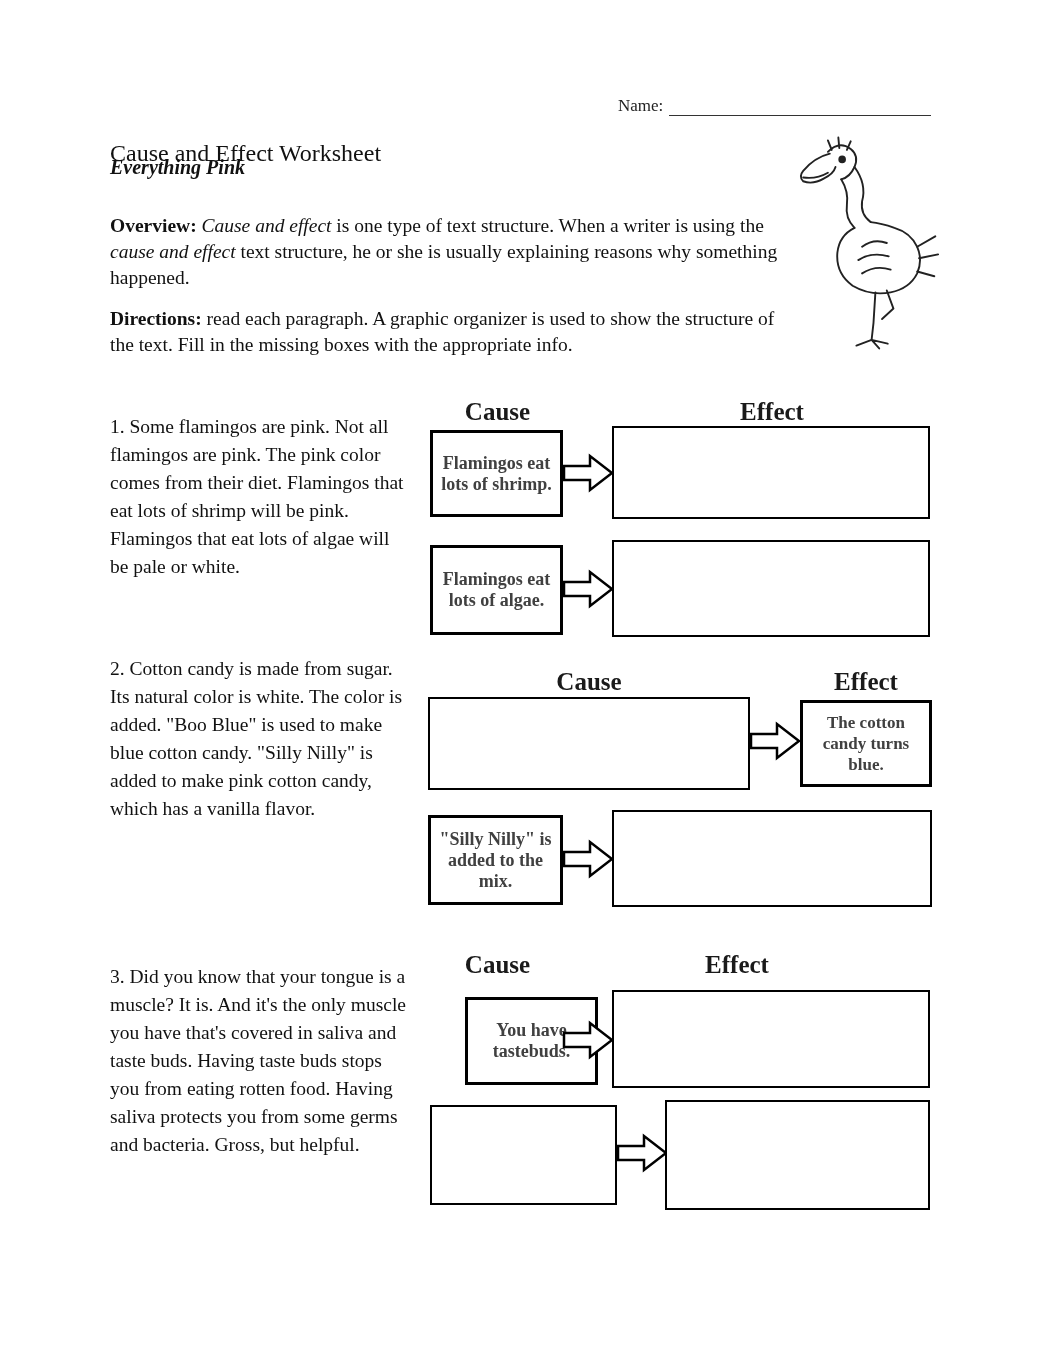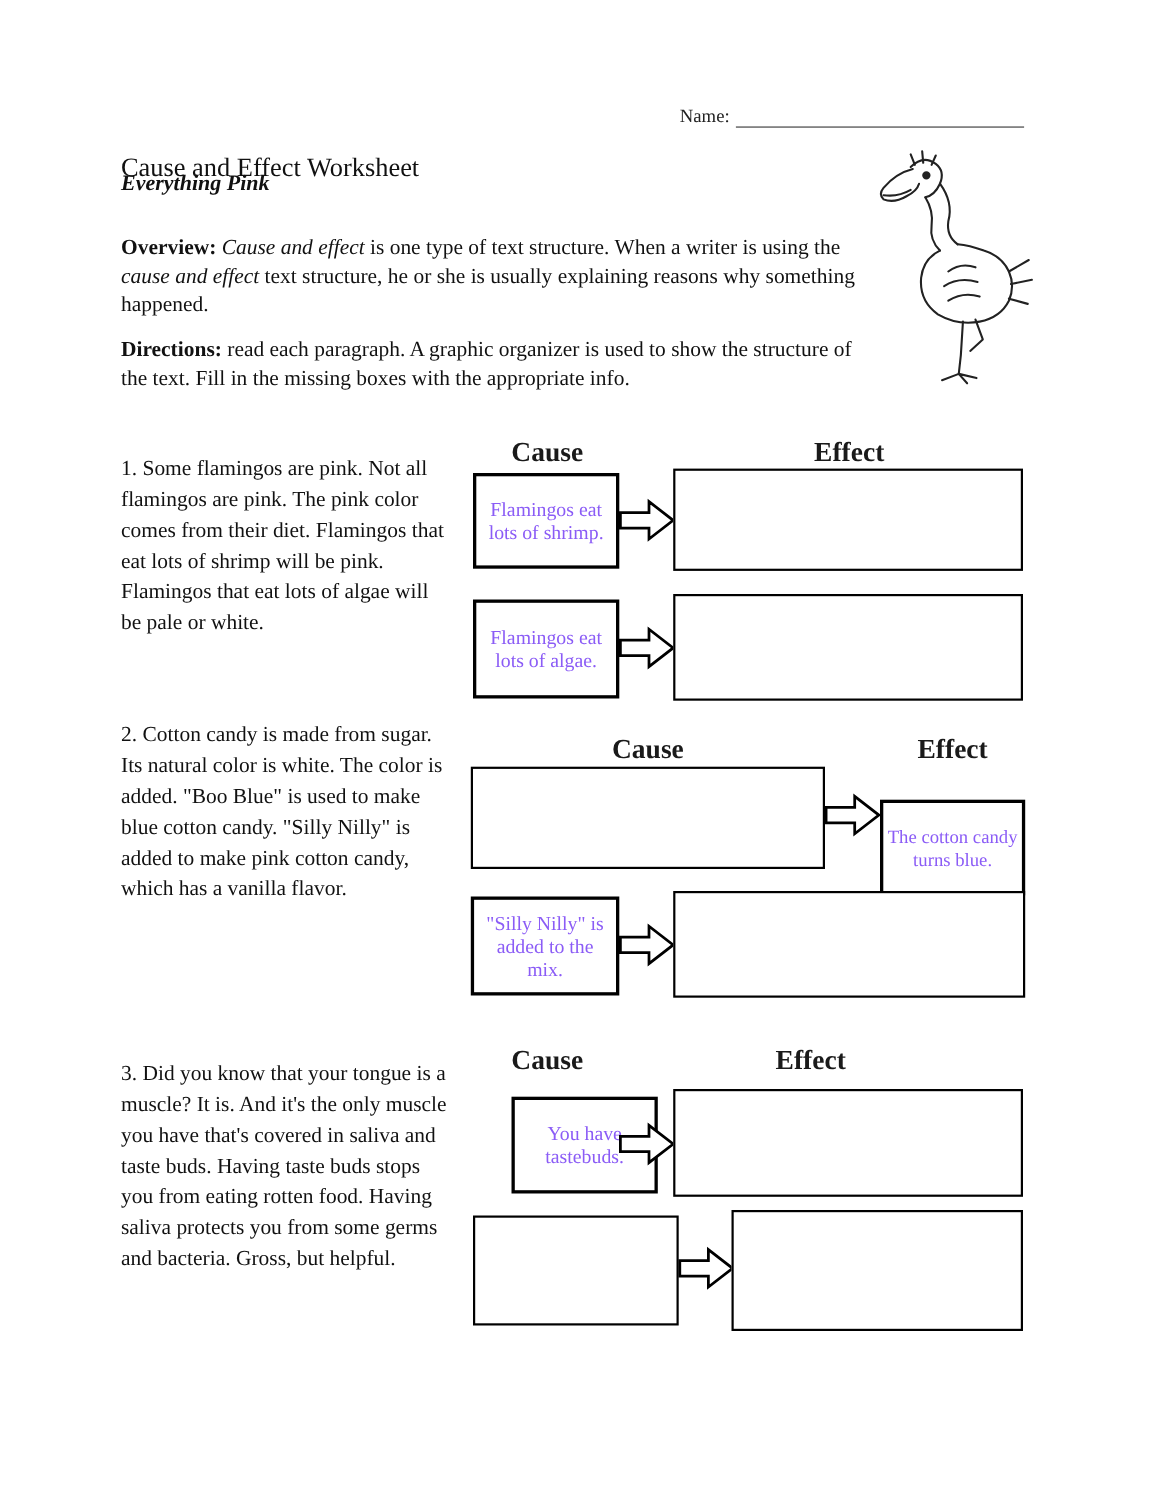--- a/index.html
+++ b/index.html
@@ -81,22 +81,22 @@
     box-sizing: border-box;
     background: #fff;
     display: flex;
     align-items: center;
     justify-content: center;
     text-align: center;
   }
   .box-small { border: 3px solid #000; }
   .box-large { border: 2.5px solid #000; }
   .box-text {
-    font-weight: normal;
-    color: #8b5cf6;
+    font-weight: bold;
+    color: #404040;
     font-size: 18px;
     line-height: 21px;
     padding: 2px 4px;
   }
   .box-text-sm { font-size: 17px; line-height: 21px; }
 
   .arrow-svg { display: block; }
 </style>
 </head>
 <body>
@@ -166,21 +166,21 @@
 
   <div class="abs org-header" style="left:428px; top:668px; width:322px;">Cause</div>
   <div class="abs org-header" style="left:800px; top:668px; width:132px;">Effect</div>
 
   <div class="abs org-box box-large" style="left:428px; top:697px; width:322px; height:93px;">
     <span class="box-text"></span>
   </div>
   <svg class="abs arrow-svg" style="left:749px; top:720px;" width="52" height="42" viewBox="0 0 52 42">
     <polygon points="2,14 28,14 28,4 50,21 28,38 28,28 2,28" fill="#fff" stroke="#000" stroke-width="2.5"></polygon>
   </svg>
-  <div class="abs org-box box-small" style="left:800px; top:700px; width:132px; height:87px;margin-top:27px;">
+  <div class="abs org-box box-small" style="left:800px; top:700px; width:132px; height:87px;">
     <span class="box-text box-text-sm">The cotton candy turns blue.</span>
   </div>
 
   <div class="abs org-box box-small" style="left:428px; top:815px; width:135px; height:90px;">
     <span class="box-text">"Silly Nilly" is added to the mix.</span>
   </div>
   <svg class="abs arrow-svg" style="left:562px; top:838px;" width="52" height="42" viewBox="0 0 52 42">
     <polygon points="2,14 28,14 28,4 50,21 28,38 28,28 2,28" fill="#fff" stroke="#000" stroke-width="2.5"></polygon>
   </svg>
   <div class="abs org-box box-large" style="left:612px; top:810px; width:320px; height:97px;">

